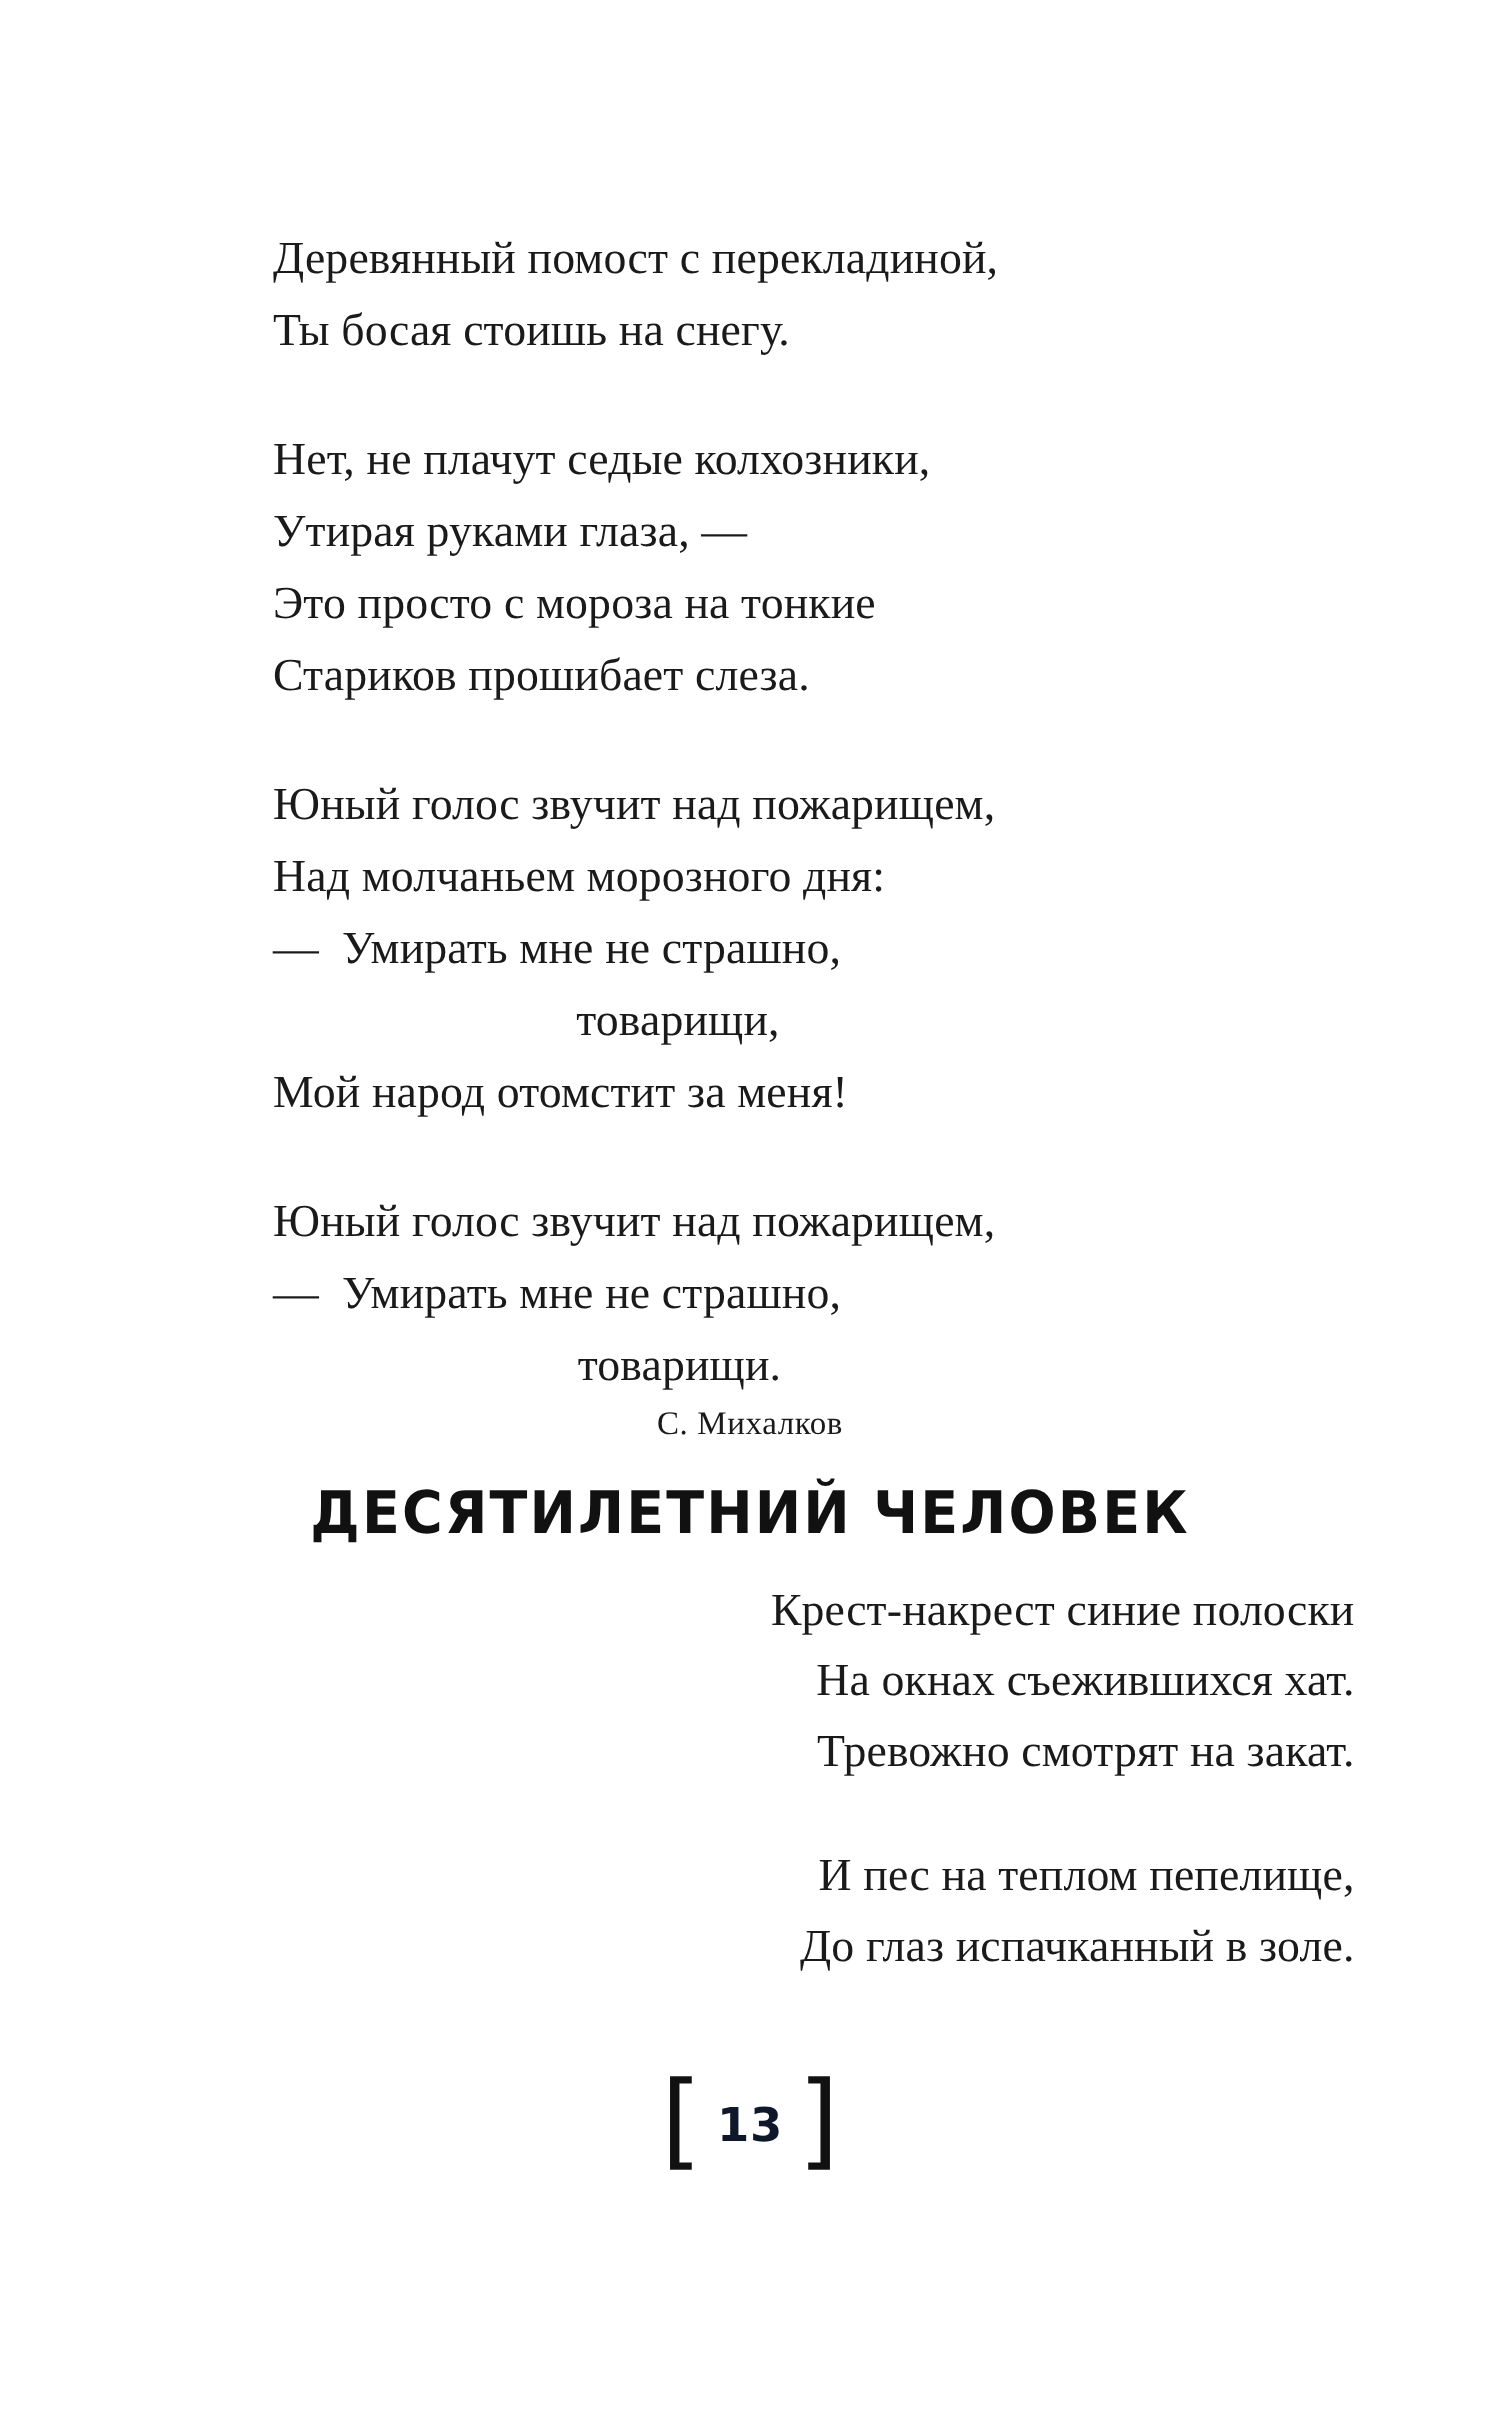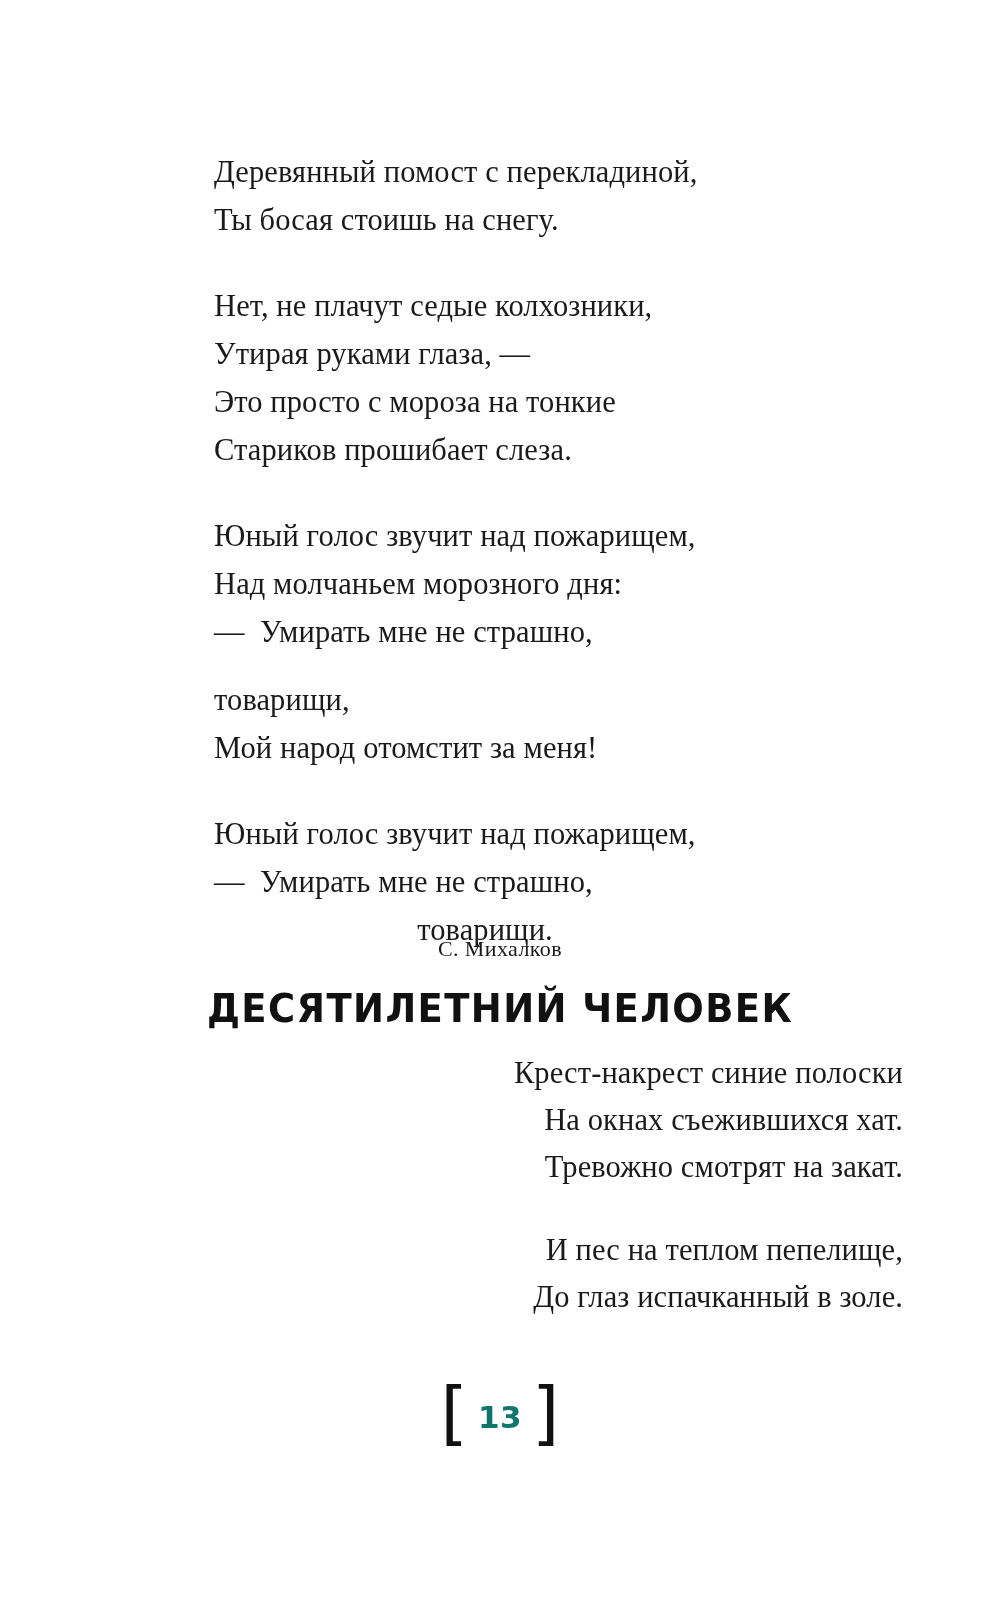--- a/index.html
+++ b/index.html
@@ -14,43 +14,42 @@
     background: #ffffff;
     margin: 0 auto;
     overflow: hidden;
     font-family: "Liberation Serif", "DejaVu Serif", serif;
     color: #1a1a1a;
   }
 
   
   .poem-top {
     position: absolute;
-    left: 214px;
+    left: 182px;
     top: 148px;
     width: 700px;
   }
   .stanza {
     margin: 0 0 38px 0;
   }
   .stanza:last-child {
     margin-bottom: 0;
   }
   .line {
     font-size: 30.5px;
     line-height: 48px;
     white-space: pre;
     letter-spacing: 0.1px;
   }
   .line.indent-dash {
     
   }
   .line.right {
-    text-align: left;
+    text-align: center;
     padding-right: 160px;
-    margin-top: 20px;
   }
   .line.right-2 {
     text-align: center;
     padding-right: 158px;
   }
 
   
   .author {
     position: absolute;
     left: 0;
@@ -109,21 +108,21 @@
     font-size: 70px;
     line-height: 70px;
     font-weight: 400;
     color: #111111;
   }
   .page-number-value {
     font-family: "DejaVu Sans", "Liberation Sans", sans-serif;
     font-weight: 700;
     font-size: 31px;
     line-height: 36px;
-    color: #0f766e;
+    color: #0f172a;
     letter-spacing: 0.5px;
     position: relative;
     top: 4px;
   }
 </style>
 </head>
 <body>
 
 <div class="page">
 

